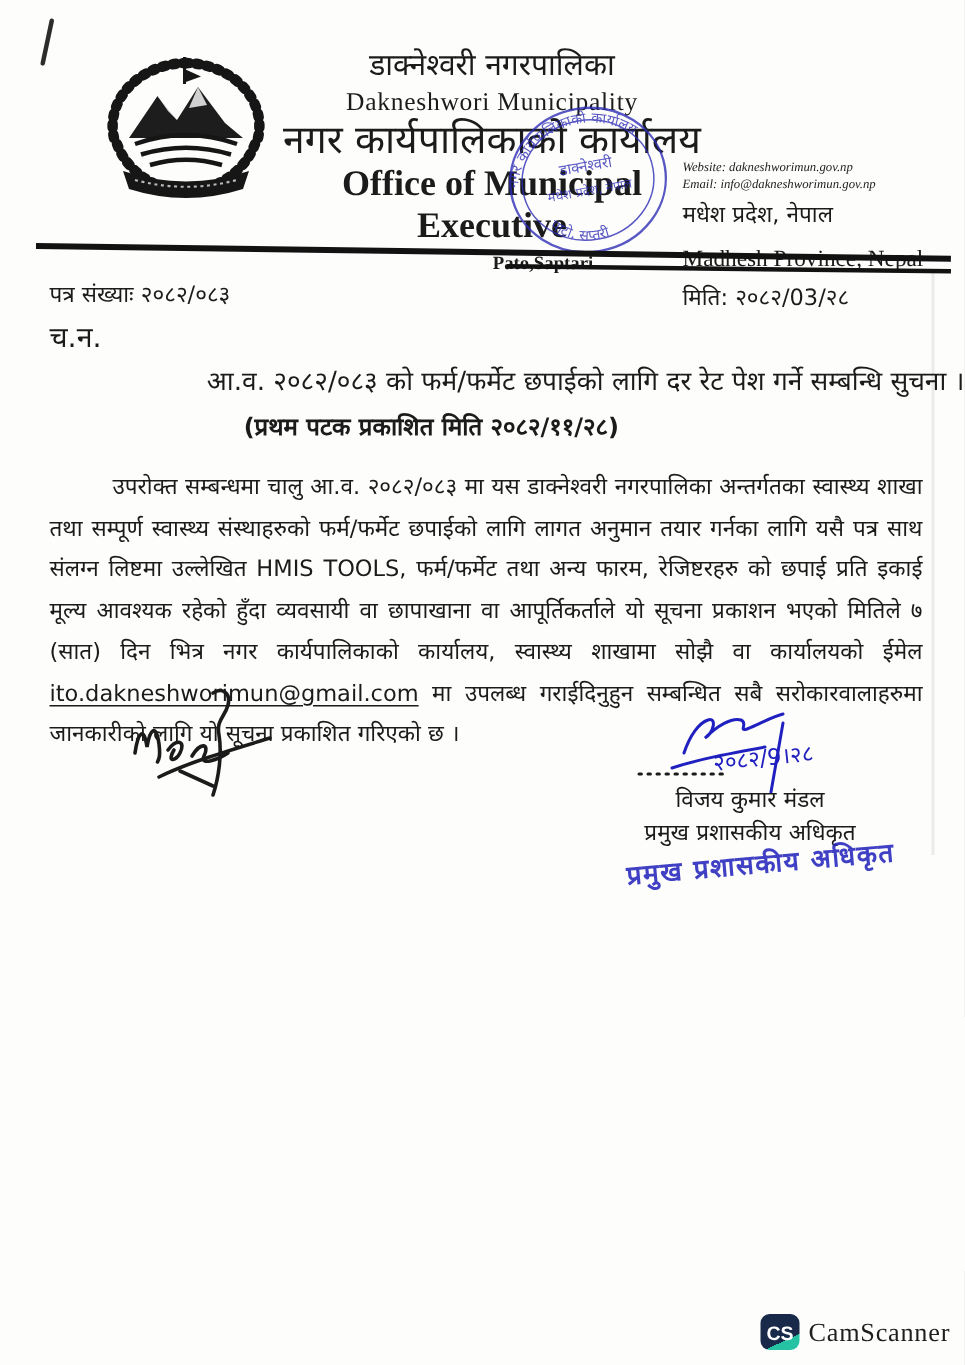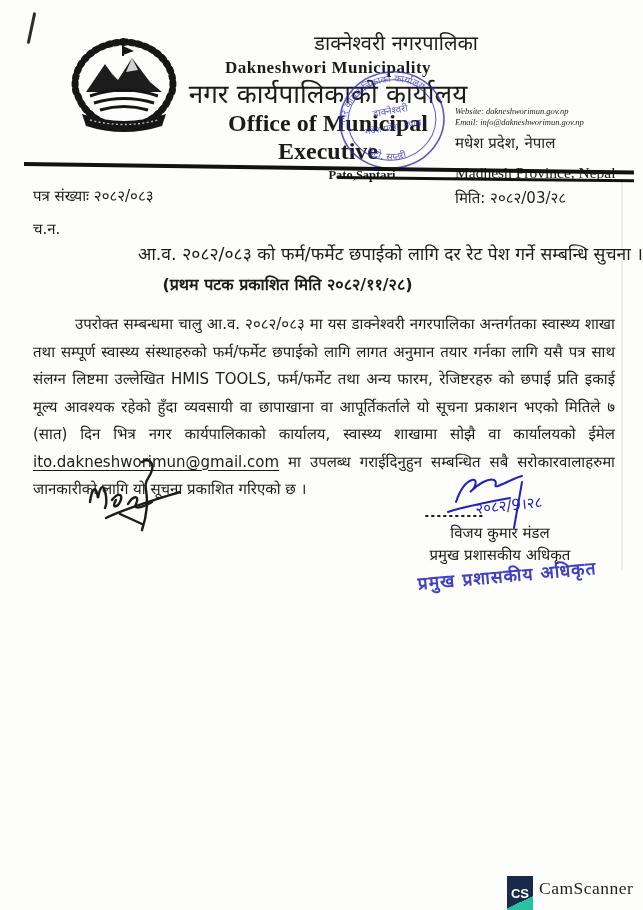--- a/index.html
+++ b/index.html
@@ -8,53 +8,53 @@
     background:#fdfdfb;overflow:hidden;
     font-family:"Liberation Serif","DejaVu Sans",serif;color:#1b1b1b;
   }
   .abs{position:absolute;}
   
   .pen-mark{left:30px;top:12px;width:2.5px;height:32px;background:#2c2c2c;transform:rotate(12deg);border-radius:2px;}
   
   .emblem{left:60px;top:30px;width:128px;height:108px;}
   
   .hdr{left:178px;top:32px;width:300px;text-align:center;line-height:1.15;}
-  .hdr .np-title{font-size:20px;font-family:"DejaVu Sans","Liberation Serif",serif;text-align:right;}
-  .hdr .en-title{font-size:17px;font-weight:bold;margin-top:3px;letter-spacing:.5px;}
+  .hdr .np-title{font-size:20px;font-family:"DejaVu Sans","Liberation Serif",serif;}
+  .hdr .en-title{font-size:17px;font-weight:normal;margin-top:3px;letter-spacing:.5px;}
   .hdr .np-office{font-size:26px;margin-top:2px;font-family:"DejaVu Sans","Liberation Serif",serif;}
   .hdr .en-office{font-size:24px;font-weight:bold;margin-top:1px;}
   .hdr .address{font-size:12.5px;font-weight:bold;margin-top:2px;padding-left:68px;}
   
   .hdr-stamp{left:322px;top:64px;width:140px;height:112px;opacity:.78;transform:rotate(-10deg);}
   
   .rinfo{left:455px;top:106px;width:180px;line-height:1.2;}
   .rinfo .web{font-size:8.5px;font-style:italic;font-weight:normal;line-height:11px;}
   .rinfo .prov-np{font-size:15px;margin-top:6px;font-family:"DejaVu Sans","Liberation Serif",serif;}
   .rinfo .prov-en{font-size:15.5px;margin-top:12px;}
   
   .rule1{left:24px;top:162px;width:610px;height:3.5px;background:#121212;transform:rotate(.8deg);transform-origin:left center;}
   .rule2{left:338px;top:176px;width:296px;height:2.5px;background:#121212;transform:rotate(.65deg);transform-origin:left center;}
   .edge-shadow{left:621px;top:180px;width:1.5px;height:390px;background:rgba(0,0,0,.07);}
   
   .refno{left:33px;top:179px;font-size:15px;font-family:"DejaVu Sans","Liberation Serif",serif;margin-top:6px;}
   .date{left:455px;top:187px;font-size:15px;font-family:"DejaVu Sans","Liberation Serif",serif;}
-  .chn{left:33px;top:218px;font-size:15px;font-family:"DejaVu Sans","Liberation Serif",serif;}
+  .chn{left:33px;top:211px;font-size:19px;font-family:"DejaVu Sans","Liberation Serif",serif;}
   
   .subject1{left:0;top:241px;width:643px;text-align:right;font-size:17.5px;font-weight:normal;font-family:"DejaVu Sans","Liberation Serif",serif;}
   .subject2{left:0;top:273px;width:575px;text-align:center;font-size:16px;font-weight:bold;font-family:"DejaVu Sans","Liberation Serif",serif;}
   
   .body-par{left:33px;top:311px;width:582px;font-size:15px;line-height:27.5px;text-align:justify;text-indent:42px;font-family:"DejaVu Sans","Liberation Serif",serif;}
   .body-par .email{text-decoration:underline;text-underline-offset:3px;}
   
   .sig-left{left:76px;top:456px;width:150px;height:80px;}
   .sig-right{left:418px;top:468px;width:200px;height:62px;}
   .sig-block{left:412px;top:523px;width:176px;text-align:center;line-height:1.45;font-size:15px;font-family:"DejaVu Sans","Liberation Serif",serif;}
   .officer-stamp{left:402px;top:563px;width:210px;text-align:center;font-size:17.5px;font-weight:bold;color:#2626bd;transform:rotate(-5deg);opacity:.88;font-family:"DejaVu Sans","Liberation Serif",serif;letter-spacing:1px;}
   
-  .cs-logo{left:507px;top:876px;width:26px;height:34px;border-radius:0;
+  .cs-logo{left:507px;top:876px;width:26px;height:24px;border-radius:6px;
     background:linear-gradient(155deg,#18294a 70%,#26c2a4 70%);
     color:#fff;font-family:"Liberation Sans",sans-serif;font-weight:bold;font-size:13px;
     display:flex;align-items:center;justify-content:center;}
   .cs-brand{left:539px;top:878px;font-size:17.5px;color:#1f1f1f;letter-spacing:.5px;}
 </style>
 </head>
 <body>
 
 <div class="page">
 

